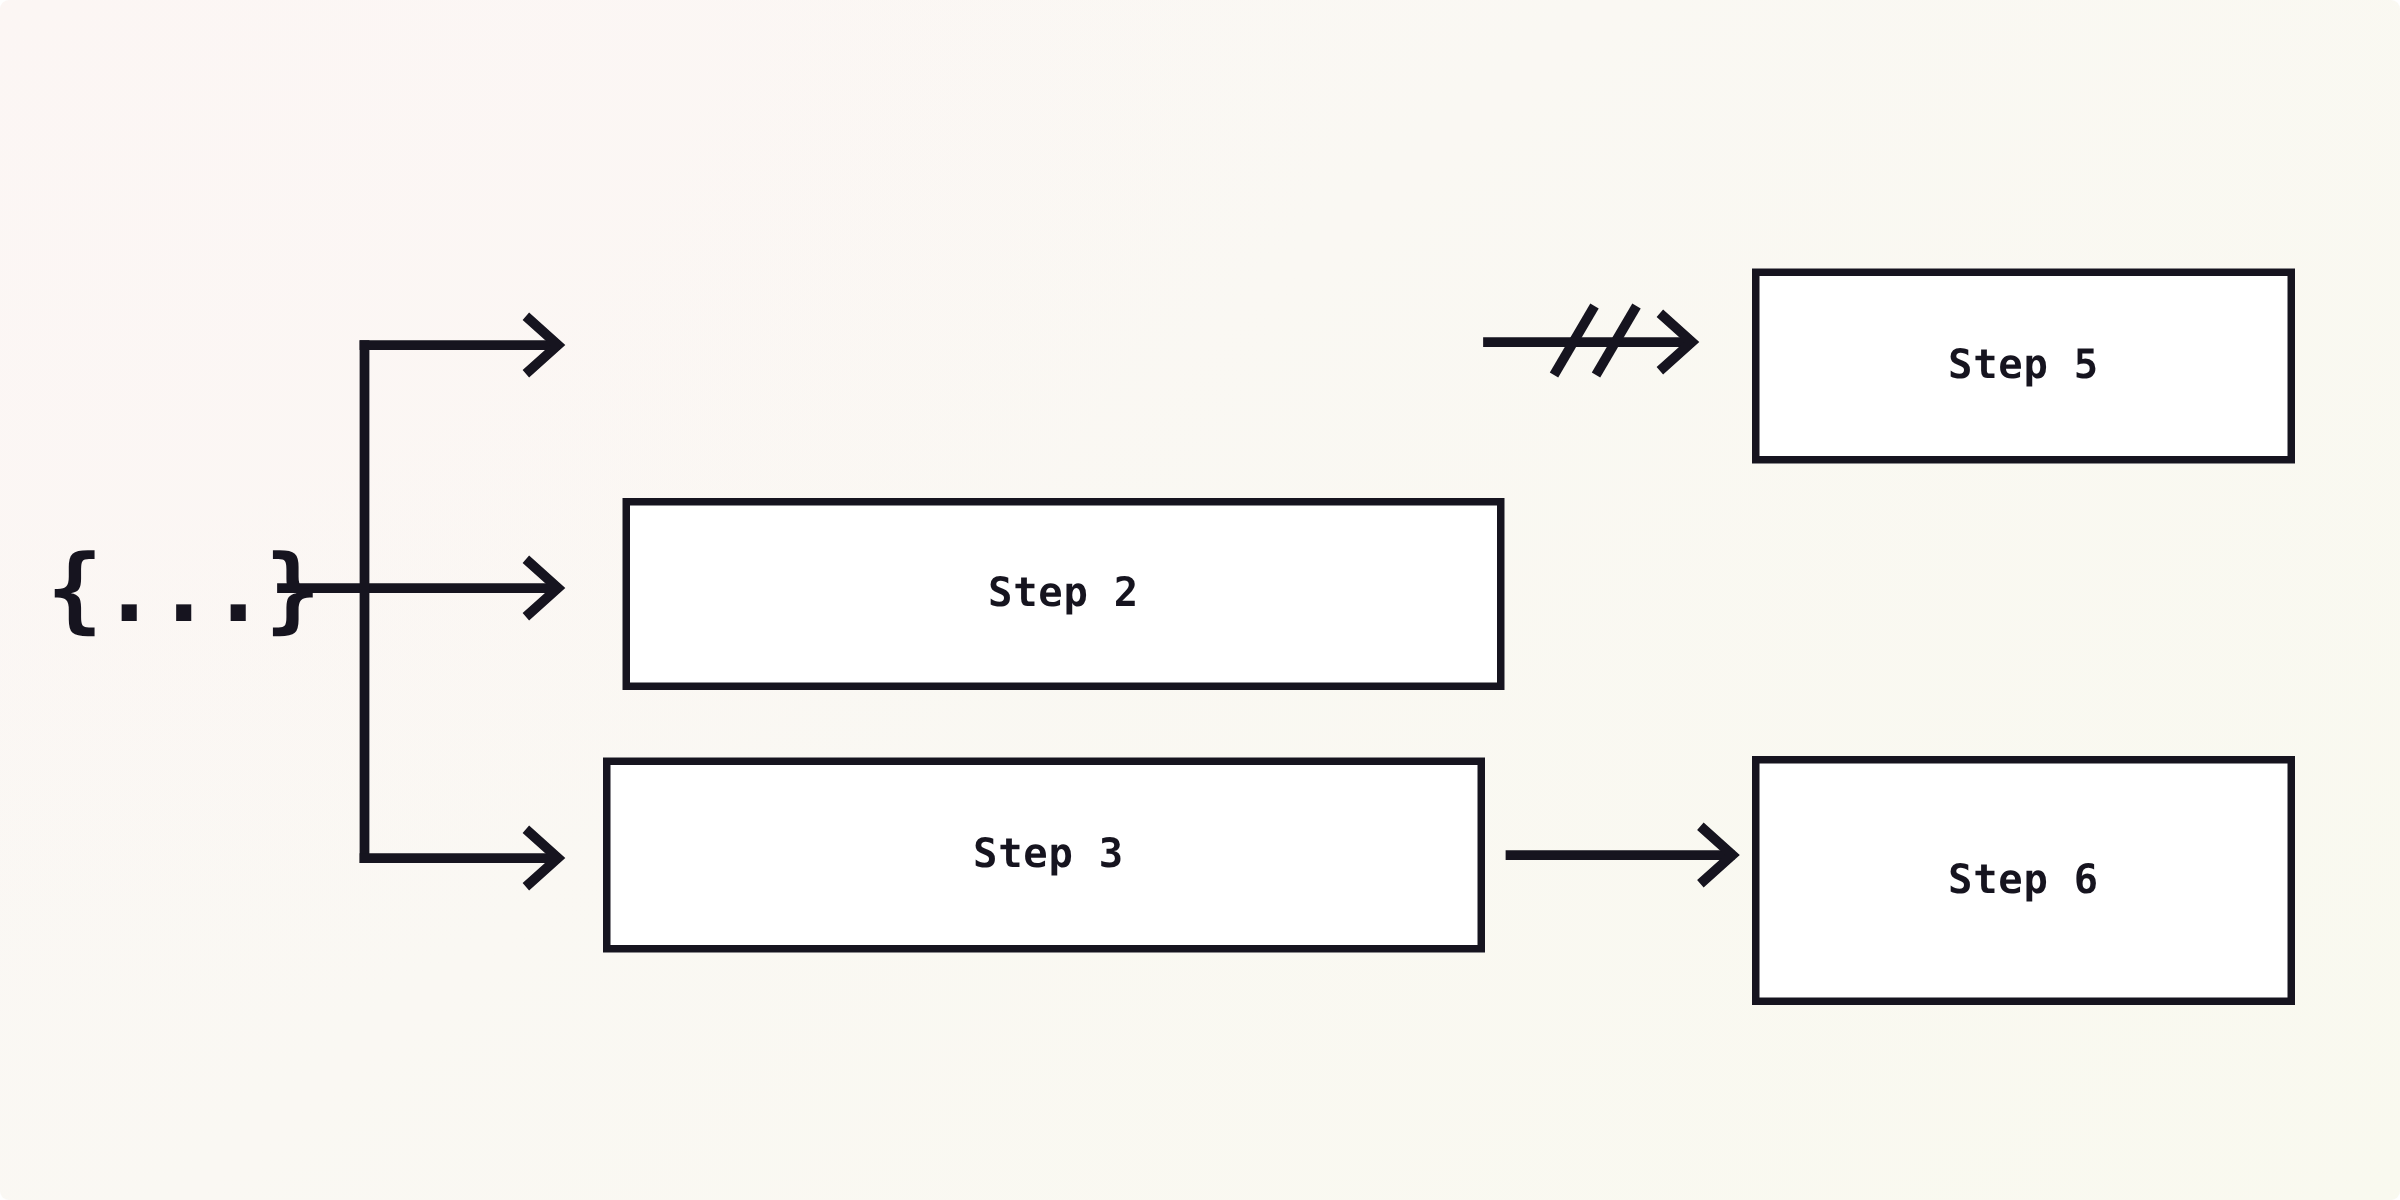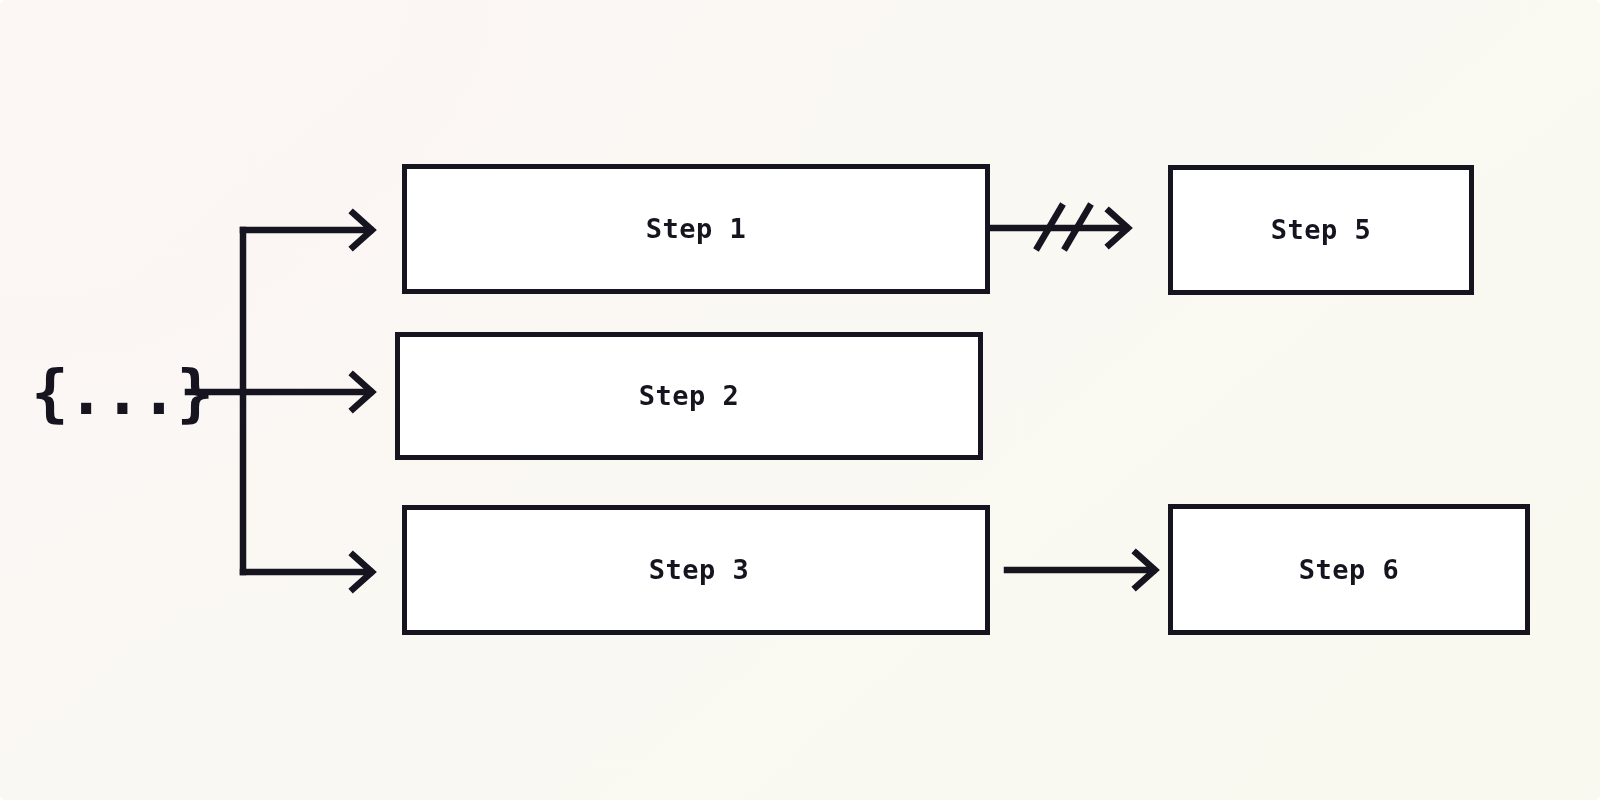--- a/index.html
+++ b/index.html
@@ -92,24 +92,24 @@
     font-weight: normal;
     color: #9d9da8;
     letter-spacing: 0px;
     line-height: 1.3;
     margin-top: 2px;
     white-space: pre;
   }
 
   
   #box-step-1 { left: 402px; top: 164px;  width: 588px; height: 130px; }
-  #box-step-2 { left: 395px; top: 332px;  width: 588px; height: 128px; }
+  #box-step-2 { left: 415px; top: 332px;  width: 588px; height: 128px; }
   #box-step-3 { left: 402px; top: 505px;  width: 588px; height: 130px; padding-left: 16px; }
-  #box-step-5 { left: 1168px; top: 165px; width: 306px; height: 130px; }
-  #box-step-6 { left: 1168px; top: 504px; width: 362px; height: 131px; }
+  #box-step-5 { left: 1168px; top: 179px; width: 362px; height: 130px; }
+  #box-step-6 { left: 1168px; top: 504px; width: 362px; height: 166px; }
 </style>
 </head>
 <body>
 
 <div id="canvas">
 
   <svg id="edges" viewBox="0 0 1600 800">
 
     <g>
       <path class="edge-line" d="M 188 392 L 370 392"></path>
@@ -136,23 +136,20 @@
     </g>
 
     <g>
       <path class="edge-line" d="M 1007 570 L 1153 570"></path>
       <path class="edge-head" d="M 1136 553 L 1155 570 L 1136 587"></path>
     </g>
   </svg>
 
   <div class="source-token">{...}</div>
 
-  <div class="step-box" id="box-step-1">
-    <div class="step-title">Step 1</div>
-  </div>
 
   <div class="step-box" id="box-step-2">
     <div class="step-title">Step 2</div>
   </div>
 
   <div class="step-box" id="box-step-3">
     <div class="step-title">Step 3</div>
   </div>
 
   <div class="step-box" id="box-step-5">

